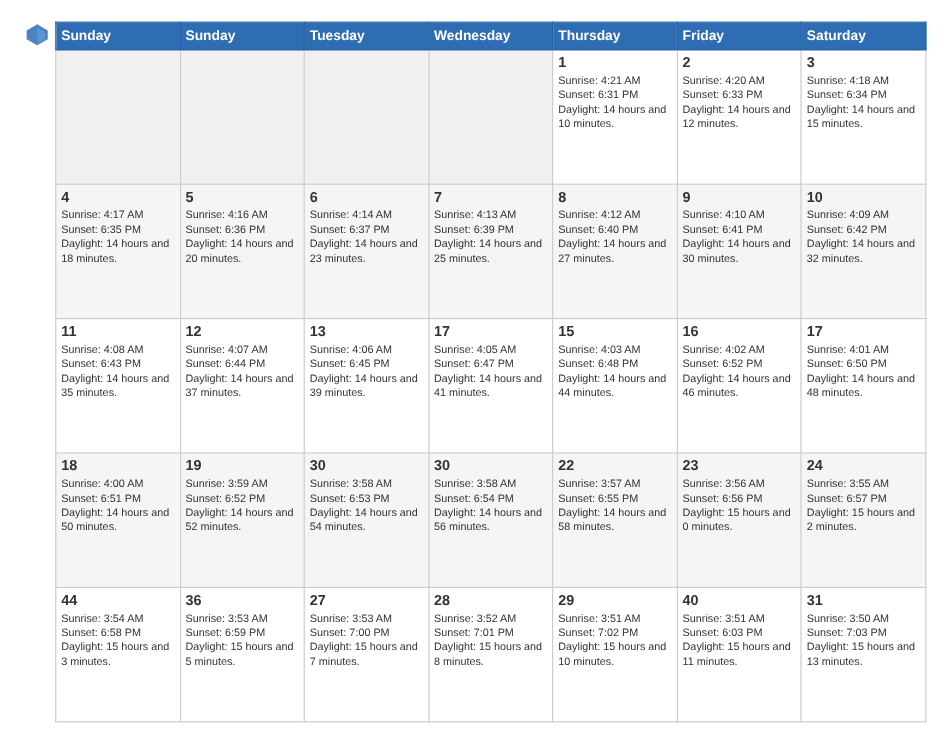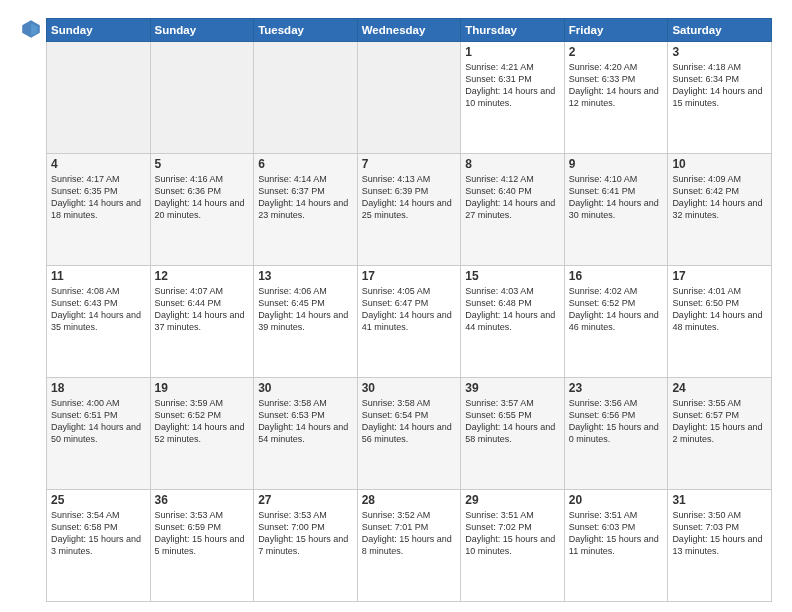--- a/index.html
+++ b/index.html
@@ -290,21 +290,21 @@
 and 54 minutes.</div>
           </td>
           <td>
             <span class="day-num">30</span>
             <div class="day-detail">Sunrise: 3:58 AM
 Sunset: 6:54 PM
 Daylight: 14 hours
 and 56 minutes.</div>
           </td>
           <td>
-            <span class="day-num">39</span>
+            <span class="day-num">22</span>
             <div class="day-detail">Sunrise: 3:57 AM
 Sunset: 6:55 PM
 Daylight: 14 hours
 and 58 minutes.</div>
           </td>
           <td>
             <span class="day-num">23</span>
             <div class="day-detail">Sunrise: 3:56 AM
 Sunset: 6:56 PM
 Daylight: 15 hours
@@ -313,21 +313,21 @@
           <td>
             <span class="day-num">24</span>
             <div class="day-detail">Sunrise: 3:55 AM
 Sunset: 6:57 PM
 Daylight: 15 hours
 and 2 minutes.</div>
           </td>
         </tr>
         <tr>
           <td>
-            <span class="day-num">25</span>
+            <span class="day-num">44</span>
             <div class="day-detail">Sunrise: 3:54 AM
 Sunset: 6:58 PM
 Daylight: 15 hours
 and 3 minutes.</div>
           </td>
           <td>
             <span class="day-num">36</span>
             <div class="day-detail">Sunrise: 3:53 AM
 Sunset: 6:59 PM
 Daylight: 15 hours
@@ -348,21 +348,21 @@
 and 8 minutes.</div>
           </td>
           <td>
             <span class="day-num">29</span>
             <div class="day-detail">Sunrise: 3:51 AM
 Sunset: 7:02 PM
 Daylight: 15 hours
 and 10 minutes.</div>
           </td>
           <td>
-            <span class="day-num">20</span>
+            <span class="day-num">40</span>
             <div class="day-detail">Sunrise: 3:51 AM
 Sunset: 6:03 PM
 Daylight: 15 hours
 and 11 minutes.</div>
           </td>
           <td>
             <span class="day-num">31</span>
             <div class="day-detail">Sunrise: 3:50 AM
 Sunset: 7:03 PM
 Daylight: 15 hours

